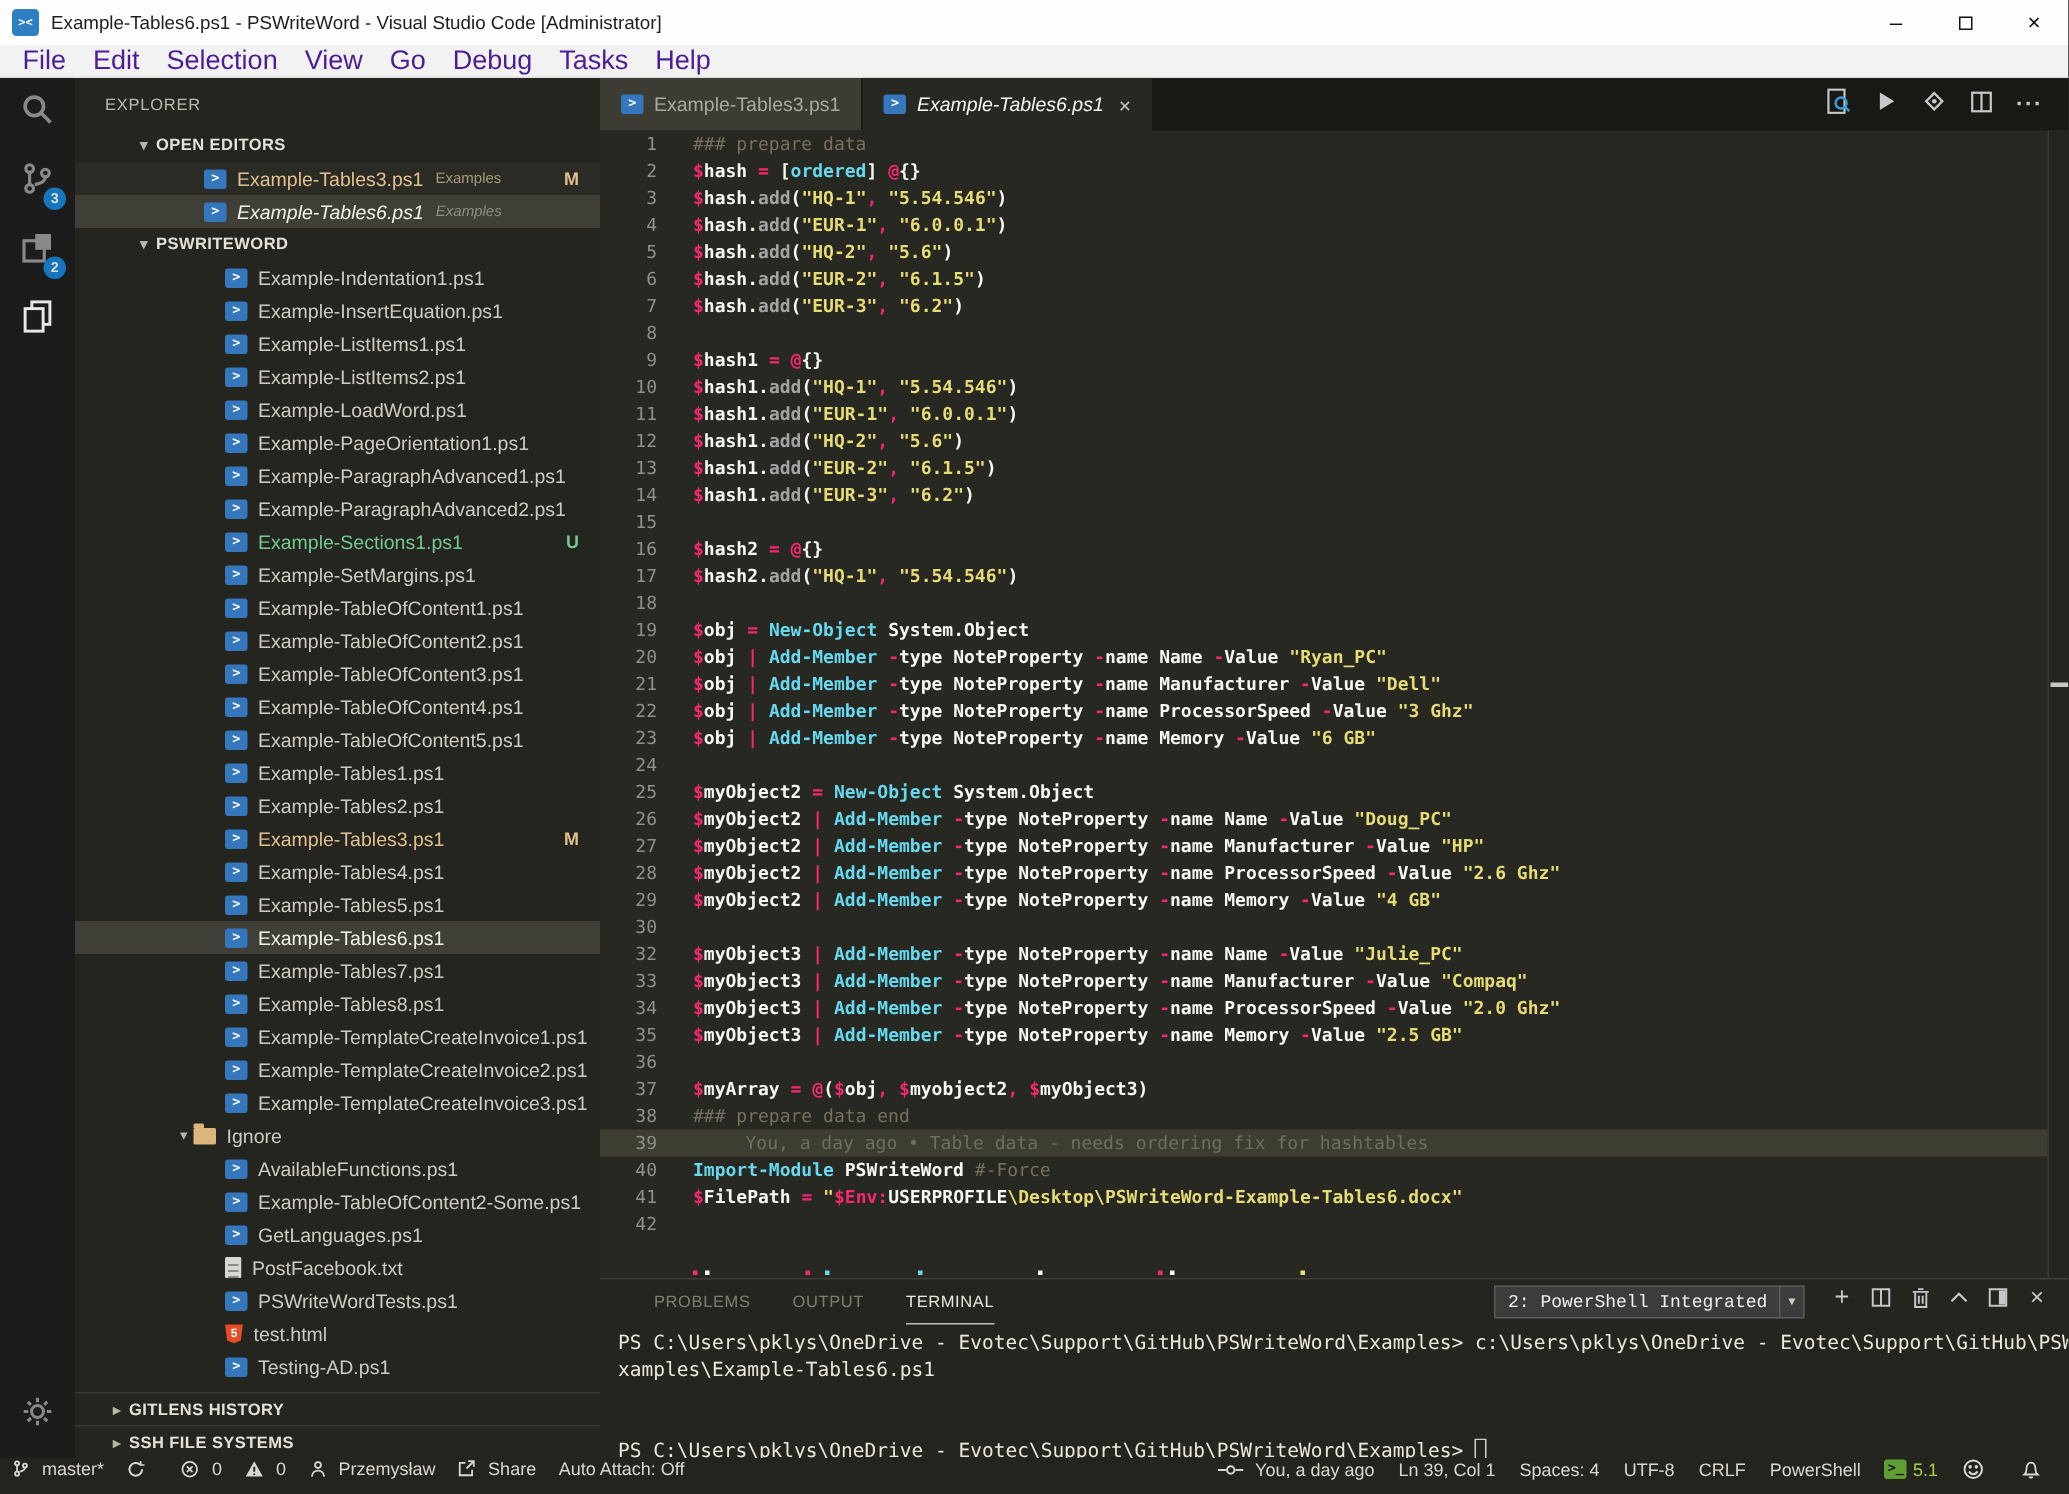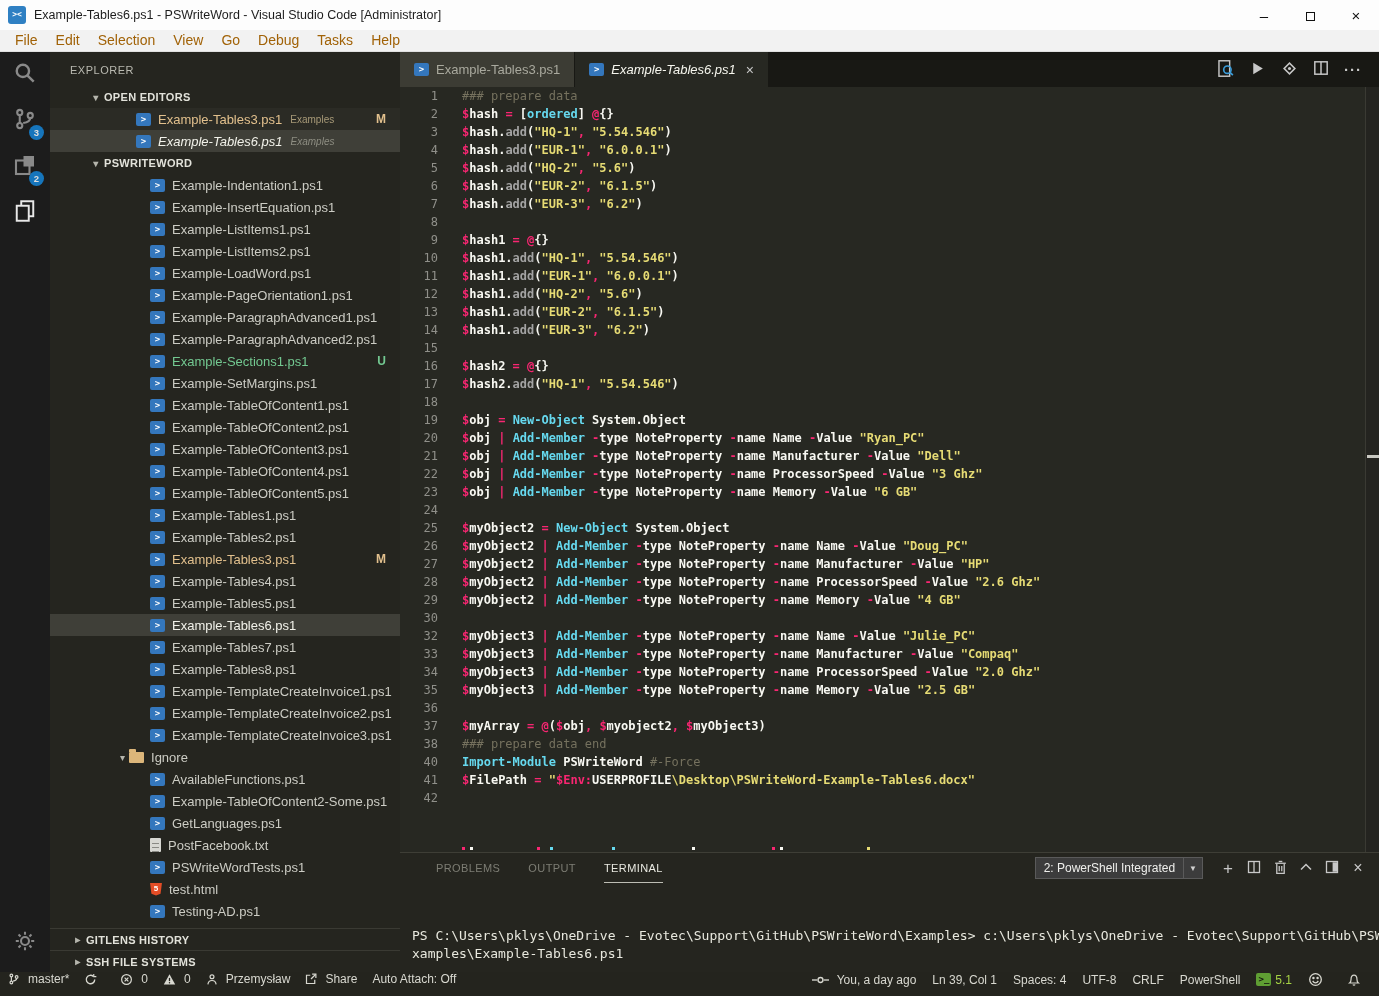--- a/index.html
+++ b/index.html
@@ -13,21 +13,21 @@
     font:bold 8px/18px "DejaVu Sans Mono",monospace; text-align:center; margin-right:8px; }
   .title-text { font-size:12.5px; color:#1d1d1d; }
   .win-controls { margin-left:auto; display:flex; height:30px; }
   .win-btn { width:46px; height:30px; display:flex; align-items:center; justify-content:center;
     color:#111; font-size:15px; }
   .win-btn .maxbox { width:9px; height:9px; border:1.2px solid #111; display:inline-block; }
 
   
   .menubar { height:22px; background:#f2f2f2; display:flex; align-items:center; padding-left:6px;
     border-bottom:1px solid #e0e0e0; }
-  .menu-item { font-size:14px; color:#a16207; padding:0 9px; line-height:21px; }
+  .menu-item { font-size:18px; color:#4c1d95; padding:0 9px; line-height:21px; }
 
   
   .main { position:absolute; top:52px; left:0; right:0; bottom:24px; display:flex; }
 
   
   .activitybar { width:50px; background:#1c1c1c; display:flex; flex-direction:column; align-items:center; }
   .act-item { position:relative; width:50px; height:46px; display:flex; align-items:center; justify-content:center; opacity:.85; }
   .act-item.active { opacity:1; }
   .act-badge { position:absolute; right:6px; bottom:4px; min-width:15px; height:15px; border-radius:50%;
     background:#1585d8; color:#fff; font-size:9.5px; line-height:15px; text-align:center; font-weight:bold; }
@@ -95,25 +95,25 @@
   .tk-y { color:#e6db74; } .tk-c { color:#66d9ef; }
   .tk-ci { color:#66d9ef; }
   .tk-cm { color:#75715e; font-weight:normal; }
   .tk-bm { color:#6e6e62; font-weight:normal; }
   .overview-ruler { position:absolute; top:0; right:0; width:14px; height:100%; background:#242420; border-left:1px solid #3a3a33; }
   .ov-marker { position:absolute; top:368px; left:1px; width:12px; height:3px; background:#c9c9c2; }
   .bottom-sliver { position:absolute; left:62px; bottom:2px; width:3px; height:3px; background:#f92672;
     box-shadow:8px 0 0 #f8f8f2, 75px 0 0 #f92672, 88px 0 0 #66d9ef, 150px 0 0 #66d9ef, 230px 0 0 #f8f8f2, 310px 0 0 #f92672, 318px 0 0 #f8f8f2, 405px 0 0 #e6db74; }
 
   
-  .panel { height:120px; background:#25251f; border-top:1px solid #3e3e36; display:flex; flex-direction:column;gap:40px; }
+  .panel { height:120px; background:#25251f; border-top:1px solid #3e3e36; display:flex; flex-direction:column; }
   .panel-tabs { height:30px; display:flex; align-items:center; padding-left:36px; flex:none; }
   .panel-tab { font-size:11px; letter-spacing:.4px; color:#7d7d74; margin-right:28px; height:30px; line-height:30px; }
   .panel-tab.active { color:#e9e9e1; border-bottom:1px solid #bdbdb4; }
-  .panel-right { margin-left:auto; display:flex; align-items:flex-end; padding-right:8px; }
+  .panel-right { margin-left:auto; display:flex; align-items:flex-start; padding-right:8px;font-family:Liberation Mono, monospace; }
   .shell-select { height:22px; background:#3c3c3c; border:1px solid #5a5a5a; color:#efefec; font-size:12px;
     display:flex; align-items:center; padding-left:8px; margin-right:12px; }
   .shell-select .chev { border-left:1px solid #5a5a5a; margin-left:8px; padding:0 5px; font-size:8px; color:#cfcfcf; height:100%; display:flex; align-items:center; }
   .panel-icon { width:26px; text-align:center; color:#c8c8c8; font-size:15px; }
   .terminal { flex:1; padding:4px 0 0 12px; font-family:"DejaVu Sans Mono",monospace; font-size:13px;
     color:#e8e8de; overflow:hidden; }
   .term-line { height:18px; line-height:18px; white-space:pre; overflow:hidden; }
   .term-cursor { display:inline-block; width:8px; height:14px; border:1px solid #cfcfc6; vertical-align:-2px; }
 
   
@@ -441,20 +441,21 @@
             <div class="code-line"><span class="ln">28</span><span class="lc"><span class="tk-p">$</span><span class="tk-b">myObject2</span><span class="tk-d"> </span><span class="tk-p">|</span><span class="tk-d"> </span><span class="tk-c">Add-Member</span><span class="tk-d"> </span><span class="tk-p">-</span><span class="tk-b">type</span><span class="tk-d"> </span><span class="tk-b">NoteProperty</span><span class="tk-d"> </span><span class="tk-p">-</span><span class="tk-b">name</span><span class="tk-d"> </span><span class="tk-b">ProcessorSpeed</span><span class="tk-d"> </span><span class="tk-p">-</span><span class="tk-b">Value</span><span class="tk-d"> </span><span class="tk-y">"2.6 Ghz"</span></span></div>
             <div class="code-line"><span class="ln">29</span><span class="lc"><span class="tk-p">$</span><span class="tk-b">myObject2</span><span class="tk-d"> </span><span class="tk-p">|</span><span class="tk-d"> </span><span class="tk-c">Add-Member</span><span class="tk-d"> </span><span class="tk-p">-</span><span class="tk-b">type</span><span class="tk-d"> </span><span class="tk-b">NoteProperty</span><span class="tk-d"> </span><span class="tk-p">-</span><span class="tk-b">name</span><span class="tk-d"> </span><span class="tk-b">Memory</span><span class="tk-d"> </span><span class="tk-p">-</span><span class="tk-b">Value</span><span class="tk-d"> </span><span class="tk-y">"4 GB"</span></span></div>
             <div class="code-line"><span class="ln">30</span><span class="lc"></span></div>
             <div class="code-line"><span class="ln">32</span><span class="lc"><span class="tk-p">$</span><span class="tk-b">myObject3</span><span class="tk-d"> </span><span class="tk-p">|</span><span class="tk-d"> </span><span class="tk-c">Add-Member</span><span class="tk-d"> </span><span class="tk-p">-</span><span class="tk-b">type</span><span class="tk-d"> </span><span class="tk-b">NoteProperty</span><span class="tk-d"> </span><span class="tk-p">-</span><span class="tk-b">name</span><span class="tk-d"> </span><span class="tk-b">Name</span><span class="tk-d"> </span><span class="tk-p">-</span><span class="tk-b">Value</span><span class="tk-d"> </span><span class="tk-y">"Julie_PC"</span></span></div>
             <div class="code-line"><span class="ln">33</span><span class="lc"><span class="tk-p">$</span><span class="tk-b">myObject3</span><span class="tk-d"> </span><span class="tk-p">|</span><span class="tk-d"> </span><span class="tk-c">Add-Member</span><span class="tk-d"> </span><span class="tk-p">-</span><span class="tk-b">type</span><span class="tk-d"> </span><span class="tk-b">NoteProperty</span><span class="tk-d"> </span><span class="tk-p">-</span><span class="tk-b">name</span><span class="tk-d"> </span><span class="tk-b">Manufacturer</span><span class="tk-d"> </span><span class="tk-p">-</span><span class="tk-b">Value</span><span class="tk-d"> </span><span class="tk-y">"Compaq"</span></span></div>
             <div class="code-line"><span class="ln">34</span><span class="lc"><span class="tk-p">$</span><span class="tk-b">myObject3</span><span class="tk-d"> </span><span class="tk-p">|</span><span class="tk-d"> </span><span class="tk-c">Add-Member</span><span class="tk-d"> </span><span class="tk-p">-</span><span class="tk-b">type</span><span class="tk-d"> </span><span class="tk-b">NoteProperty</span><span class="tk-d"> </span><span class="tk-p">-</span><span class="tk-b">name</span><span class="tk-d"> </span><span class="tk-b">ProcessorSpeed</span><span class="tk-d"> </span><span class="tk-p">-</span><span class="tk-b">Value</span><span class="tk-d"> </span><span class="tk-y">"2.0 Ghz"</span></span></div>
             <div class="code-line"><span class="ln">35</span><span class="lc"><span class="tk-p">$</span><span class="tk-b">myObject3</span><span class="tk-d"> </span><span class="tk-p">|</span><span class="tk-d"> </span><span class="tk-c">Add-Member</span><span class="tk-d"> </span><span class="tk-p">-</span><span class="tk-b">type</span><span class="tk-d"> </span><span class="tk-b">NoteProperty</span><span class="tk-d"> </span><span class="tk-p">-</span><span class="tk-b">name</span><span class="tk-d"> </span><span class="tk-b">Memory</span><span class="tk-d"> </span><span class="tk-p">-</span><span class="tk-b">Value</span><span class="tk-d"> </span><span class="tk-y">"2.5 GB"</span></span></div>
             <div class="code-line"><span class="ln">36</span><span class="lc"></span></div>
             <div class="code-line"><span class="ln">37</span><span class="lc"><span class="tk-p">$</span><span class="tk-b">myArray</span><span class="tk-d"> </span><span class="tk-p">=</span><span class="tk-d"> </span><span class="tk-p">@</span><span class="tk-d">(</span><span class="tk-p">$</span><span class="tk-b">obj</span><span class="tk-p">,</span><span class="tk-d"> </span><span class="tk-p">$</span><span class="tk-b">myobject2</span><span class="tk-p">,</span><span class="tk-d"> </span><span class="tk-p">$</span><span class="tk-b">myObject3</span><span class="tk-d">)</span></span></div>
             <div class="code-line"><span class="ln">38</span><span class="lc"><span class="tk-cm">### prepare data end</span></span></div>
+            <div class="code-line hl"><span class="ln">39</span><span class="lc blame"><span class="tk-bm">You, a day ago • Table data - needs ordering fix for hashtables</span></span></div>
             <div class="code-line"><span class="ln">40</span><span class="lc"><span class="tk-c">Import-Module</span><span class="tk-d"> </span><span class="tk-b">PSWriteWord</span><span class="tk-d"> </span><span class="tk-cm">#-Force</span></span></div>
             <div class="code-line"><span class="ln">41</span><span class="lc"><span class="tk-p">$</span><span class="tk-b">FilePath</span><span class="tk-d"> </span><span class="tk-p">=</span><span class="tk-d"> </span><span class="tk-y">"</span><span class="tk-p">$Env:</span><span class="tk-b">USERPROFILE</span><span class="tk-y">\Desktop\PSWriteWord-Example-Tables6.docx"</span></span></div>
             <div class="code-line"><span class="ln">42</span><span class="lc"></span></div>
           </div>
         <div class="bottom-sliver"></div>
         <div class="overview-ruler">
           <div class="ov-marker"></div>
         </div>
       </div>
 

